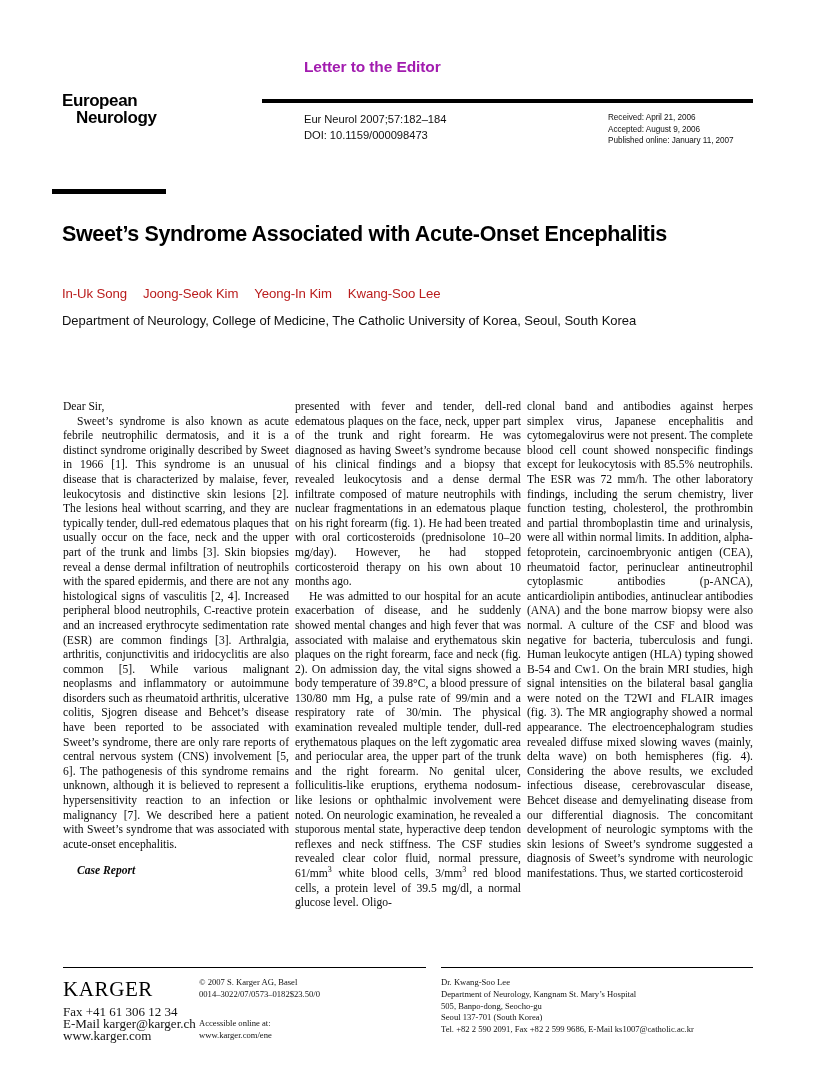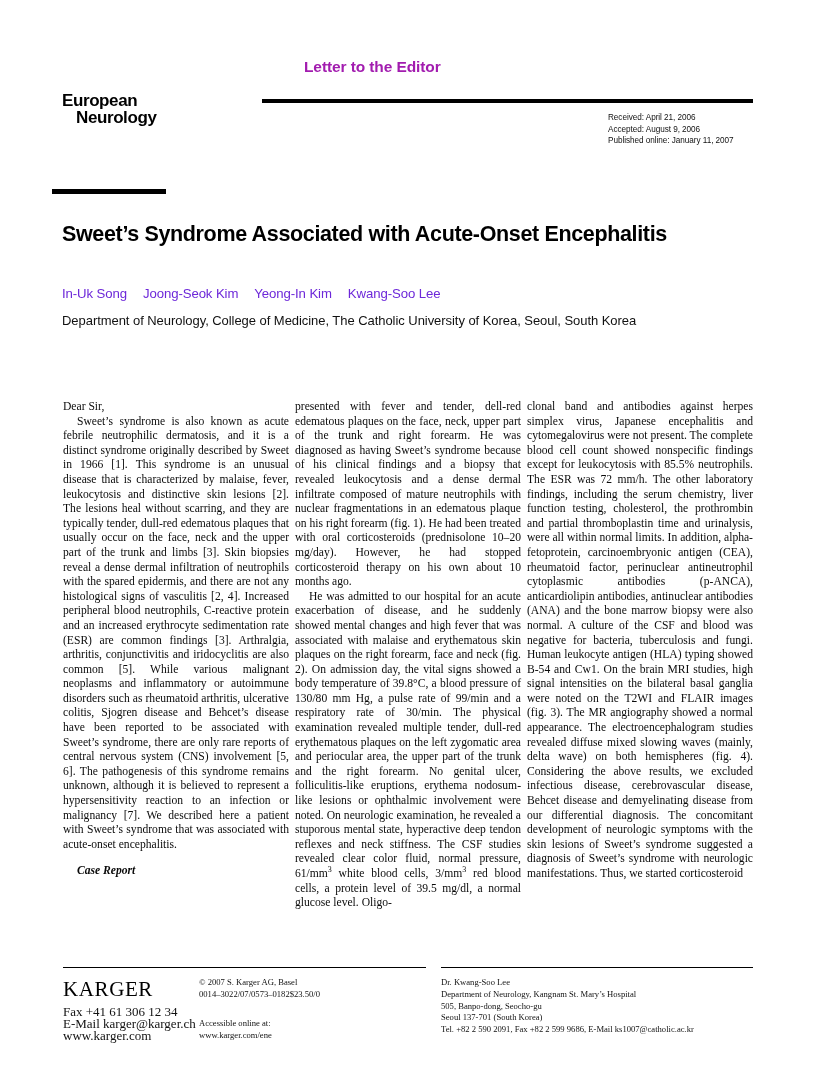--- a/index.html
+++ b/index.html
@@ -100,21 +100,21 @@
     letter-spacing: -0.35px;
     color: #000;
   }
   .authors {
     position: absolute;
     left: 62px;
     top: 286px;
     width: 660px;
     font-family: "Liberation Sans", "DejaVu Sans", sans-serif;
     font-size: 13.2px;
-    color: #6d28d9;
+    color: #b91c1c;
     letter-spacing: -0.1px;
   }
   .authors span.au { margin-right: 16px; }
   .affiliation {
     position: absolute;
     left: 62px;
     top: 313px;
     width: 680px;
     font-family: "Liberation Sans", "DejaVu Sans", sans-serif;
     font-size: 13px;
@@ -231,20 +231,24 @@
 
   <div class="section-kicker">Letter to the Editor</div>
 
   <div class="journal-logo">
     <span class="l1">European</span>
     <span class="l2">Neurology</span>
   </div>
 
   <div class="rule-header"></div>
 
+  <div class="cite-block">
+    <div>Eur Neurol 2007;57:182–184</div>
+    <div>DOI: 10.1159/000098473</div>
+  </div>
 
   <div class="history-block">
     <div>Received: April 21, 2006</div>
     <div>Accepted: August 9, 2006</div>
     <div>Published online: January 11, 2007</div>
   </div>
 
   <div class="rule-title"></div>
   <h1 class="article-title">Sweet’s Syndrome Associated with Acute-Onset Encephalitis</h1>
 

